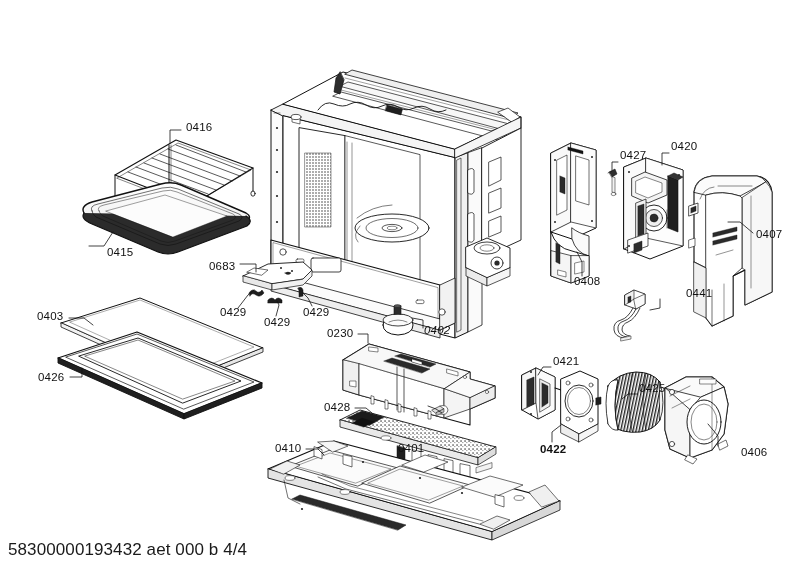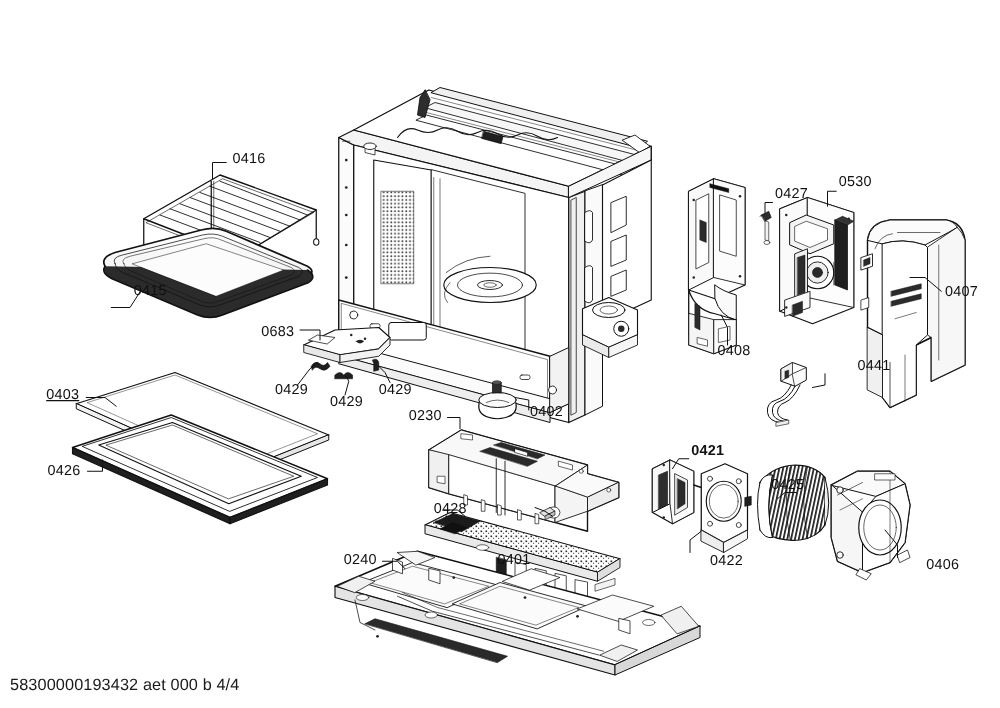--- a/index.html
+++ b/index.html
@@ -23,21 +23,21 @@
     position: absolute;
     left: 0;
     top: 0;
     width: 800px;
     height: 566px;
   }
   .footer-text {
     position: absolute;
     left: 8px;
     top: 540px;
-    font-size: 13px;
+    font-size: 17px;
     color: #1a1a1a;
     letter-spacing: 0.1px;
     white-space: nowrap;
   }
   
   .lbl {
     position: absolute;
     font-size: 11.5px;
     color: #111111;
     white-space: nowrap;
@@ -491,37 +491,37 @@
         <polyline points="660,299 660,308 650,310"></polyline>
         <polyline points="551,367 543,367 538,375"></polyline>
         <polyline points="552,442 552,432 561,425"></polyline>
         <polyline points="637,394 628,394 622,399"></polyline>
         <polyline points="718,446 718,436 708,424"></polyline>
       </g>
     </g>
   </svg>
 
   <div class="lbl" style="left:186px; top:122px;">0416</div>
-  <div class="lbl" style="left:59px;  top:228px;padding-left:48px;">0415</div>
+  <div class="lbl" style="left:59px;  top:247px;padding-left:48px;">0415</div>
   <div class="lbl" style="left:209px; top:261px;">0683</div>
   <div class="lbl" style="left:220px; top:307px;">0429</div>
   <div class="lbl" style="left:264px; top:317px;">0429</div>
   <div class="lbl" style="left:303px; top:307px;">0429</div>
-  <div class="lbl" style="left:37px;  top:311px;text-decoration:underline;">0403</div>
+  <div class="lbl" style="left:37px;  top:311px;">0403</div>
   <div class="lbl" style="left:38px;  top:372px;">0426</div>
   <div class="lbl" style="left:327px; top:328px;">0230</div>
-  <div class="lbl" style="left:424px; top:325px;">0402</div>
-  <div class="lbl" style="left:324px; top:402px;margin-left:23px;">0428</div>
+  <div class="lbl" style="left:424px; top:325px;font-style:italic;">0402</div>
+  <div class="lbl" style="left:324px; top:402px;">0428</div>
   <div class="lbl" style="left:398px; top:399px;margin-top:44px;">0401</div>
-  <div class="lbl" style="left:275px; top:443px;">0240</div>
+  <div class="lbl" style="left:275px; top:443px;">0410</div>
   <div class="lbl" style="left:620px; top:150px;">0427</div>
-  <div class="lbl" style="left:671px; top:141px;">0530</div>
+  <div class="lbl" style="left:671px; top:141px;">0420</div>
   <div class="lbl" style="left:756px; top:229px;">0407</div>
   <div class="lbl" style="left:574px; top:276px;">0408</div>
   <div class="lbl" style="left:654px; top:288px;padding-left:32px;">0441</div>
-  <div class="lbl" style="left:553px; top:356px;font-weight:bold;">0421</div>
-  <div class="lbl" style="left:568px; top:444px;">0422</div>
-  <div class="lbl" style="left:617px; top:383px;">0425</div>
+  <div class="lbl" style="left:553px; top:356px;">0421</div>
+  <div class="lbl" style="left:540px; top:444px;font-weight:bold;">0422</div>
+  <div class="lbl" style="left:639px; top:383px;">0425</div>
   <div class="lbl" style="left:714px; top:447px;margin-left:27px;">0406</div>
 
   <div class="footer-text">58300000193432 aet 000 b 4/4</div>
 
 </div>
 
 </body></html>

